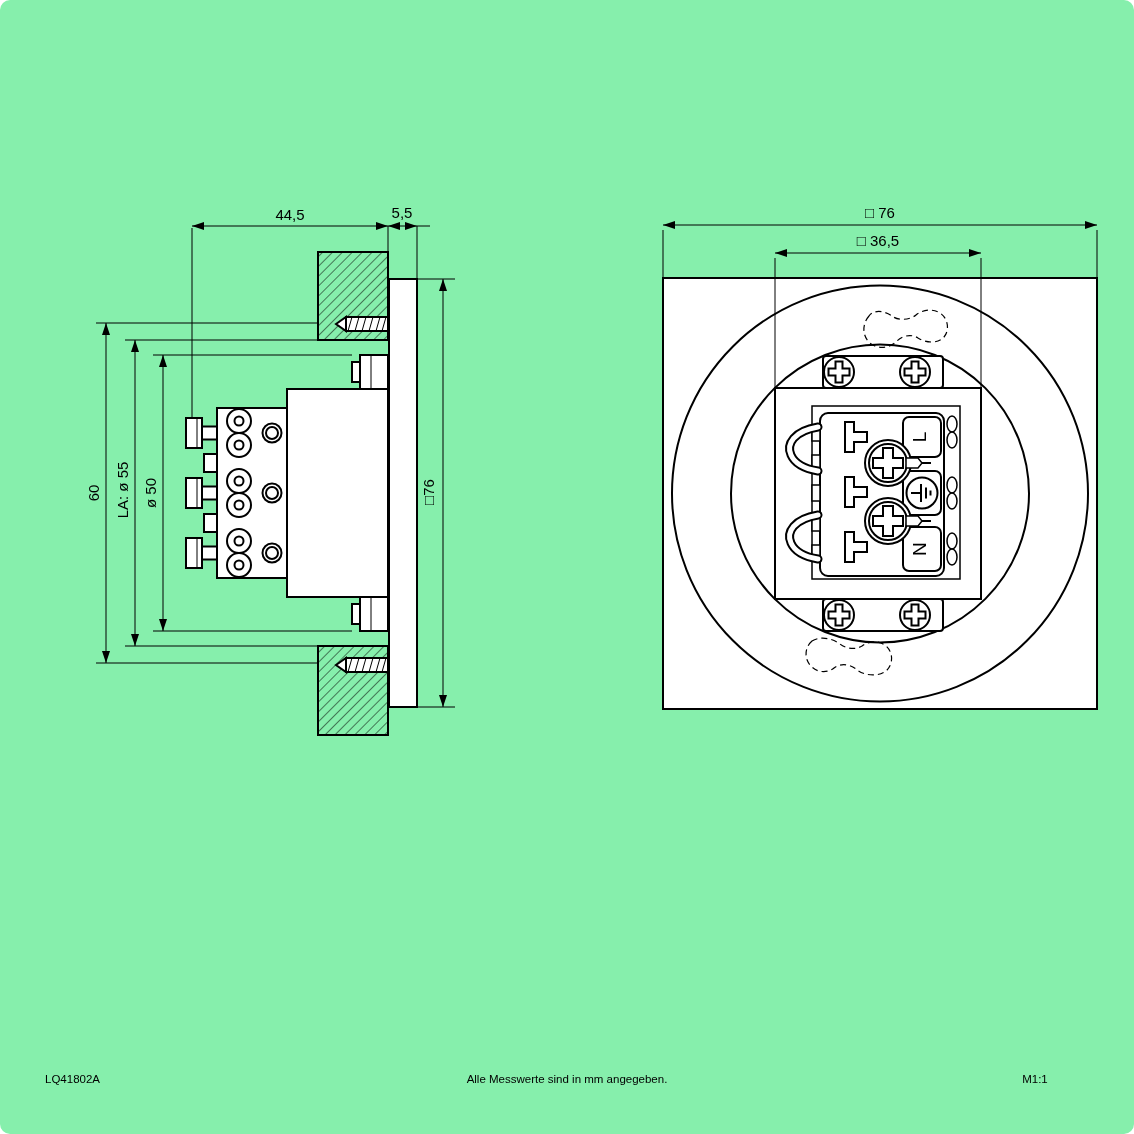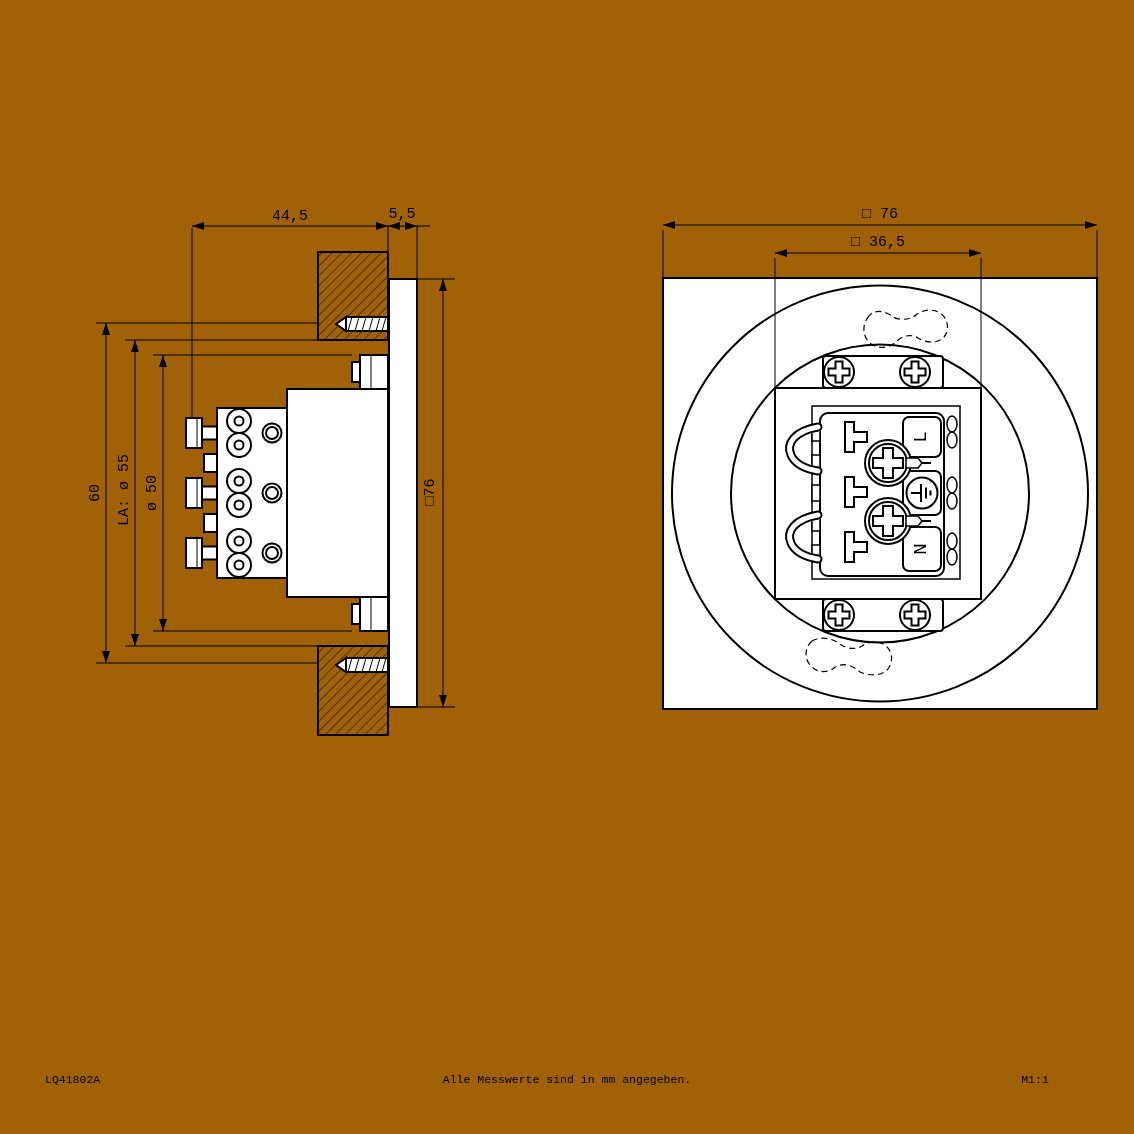--- a/index.html
+++ b/index.html
@@ -1,16 +1,16 @@
 <!DOCTYPE html>
 <html><head>
 <meta charset="utf-8">
 <style>
   html,body{margin:0;padding:0;background:#fff;}
-  #stage{width:1134px;height:1134px;position:relative;background:#a16207;font-family:Liberation Mono, monospace;}
+  #stage{width:1134px;height:1134px;position:relative;background:#86efac;font-family:Liberation Sans, sans-serif;border-radius:10px;}
   svg{display:block;}
   text{fill:#000;}
   .dim-label{font-size:15px;}
   .term-label{font-size:19px;}
   .footer-label{font-size:11.5px;}
   .thin{stroke:#000;stroke-width:1;fill:none;}
   .obj{stroke:#000;stroke-width:2;fill:#fff;}
   .objn{stroke:#000;stroke-width:2;fill:none;}
   .obj15{stroke:#000;stroke-width:1.5;fill:#fff;}
   .dash{stroke:#000;stroke-width:1.2;fill:none;stroke-dasharray:6 4;}

